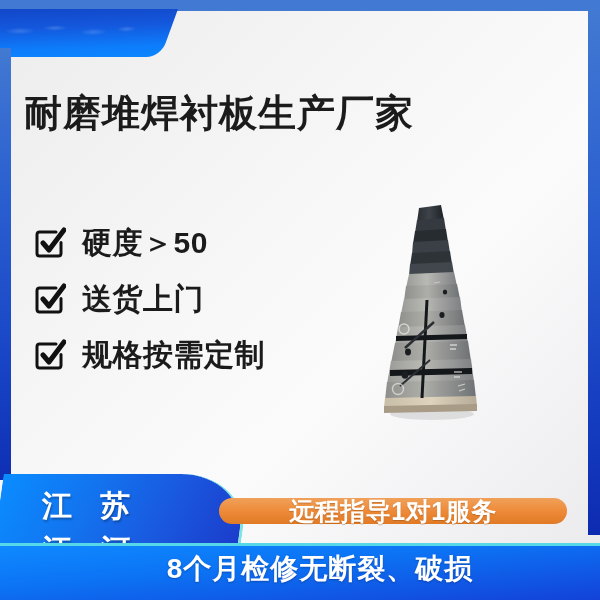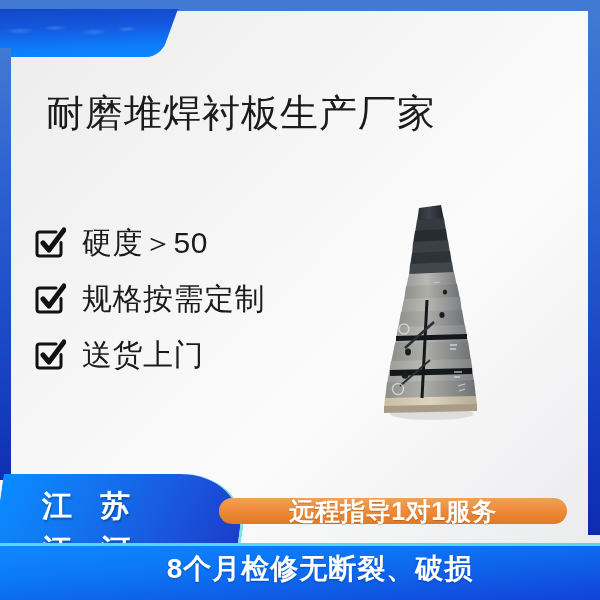--- a/index.html
+++ b/index.html
@@ -58,23 +58,23 @@
   .edge-right {
     position: absolute;
     left: 588px; top: 11px;
     width: 12px; height: 524px;
     background: linear-gradient(180deg, #4279d2 0%, #2a5fd0 38%, #163fc1 74%, #0d2bb0 100%);
   }
 
   
   .headline {
     position: absolute;
-    left: 46px; top: 88px;
+    left: 24px; top: 88px;
     font-size: 38px;
-    font-weight: 400;
+    font-weight: 700;
     letter-spacing: 1px;
     color: #1b1b1b;
     white-space: nowrap;
   }
 
   
   .features {
     position: absolute;
     left: 34px; top: 222px;
     display: flex;
@@ -88,21 +88,21 @@
     height: 42px;
   }
   .cb {
     position: relative;
     width: 32px; height: 32px;
     flex: 0 0 32px;
   }
   .cb svg { display: block; }
   .feature-label {
     font-size: 30px;
-    font-weight: 400;
+    font-weight: 700;
     color: #1b1b1b;
     letter-spacing: .5px;
     white-space: nowrap;
   }
 
   
   .photo {
     position: absolute;
     left: 372px; top: 200px;
     width: 120px; height: 230px;
@@ -204,31 +204,31 @@
       <span class="feature-label">硬度＞50</span>
     </div>
 
     <div class="feature">
       <span class="cb">
         <svg width="32" height="32" viewBox="0 0 32 32">
           <path d="M27 15.5 V26.5 A2.6 2.6 0 0 1 24.4 29 H5.6 A2.6 2.6 0 0 1 3 26.5 V7.5 A2.6 2.6 0 0 1 5.6 5 H22" fill="none" stroke="#111111" stroke-width="3" stroke-linecap="round" stroke-linejoin="round"></path>
           <path d="M9 16 L15 23 L30 3" fill="none" stroke="#111111" stroke-width="5" stroke-linecap="round" stroke-linejoin="round"></path>
         </svg>
       </span>
-      <span class="feature-label">规格按需定制</span>
+      <span class="feature-label">送货上门</span>
     </div>
 
     <div class="feature">
       <span class="cb">
         <svg width="32" height="32" viewBox="0 0 32 32">
           <path d="M27 15.5 V26.5 A2.6 2.6 0 0 1 24.4 29 H5.6 A2.6 2.6 0 0 1 3 26.5 V7.5 A2.6 2.6 0 0 1 5.6 5 H22" fill="none" stroke="#111111" stroke-width="3" stroke-linecap="round" stroke-linejoin="round"></path>
           <path d="M9 16 L15 23 L30 3" fill="none" stroke="#111111" stroke-width="5" stroke-linecap="round" stroke-linejoin="round"></path>
         </svg>
       </span>
-      <span class="feature-label">送货上门</span>
+      <span class="feature-label">规格按需定制</span>
     </div>
 
   </div>
 
   <div class="photo">
     <svg width="120" height="230" viewBox="0 0 120 230">
       <defs>
         <linearGradient id="pl-top" x1="0" y1="0" x2="1" y2="0">
           <stop offset="0" stop-color="#2b2f33"></stop>
           <stop offset="0.45" stop-color="#3d4349"></stop>

